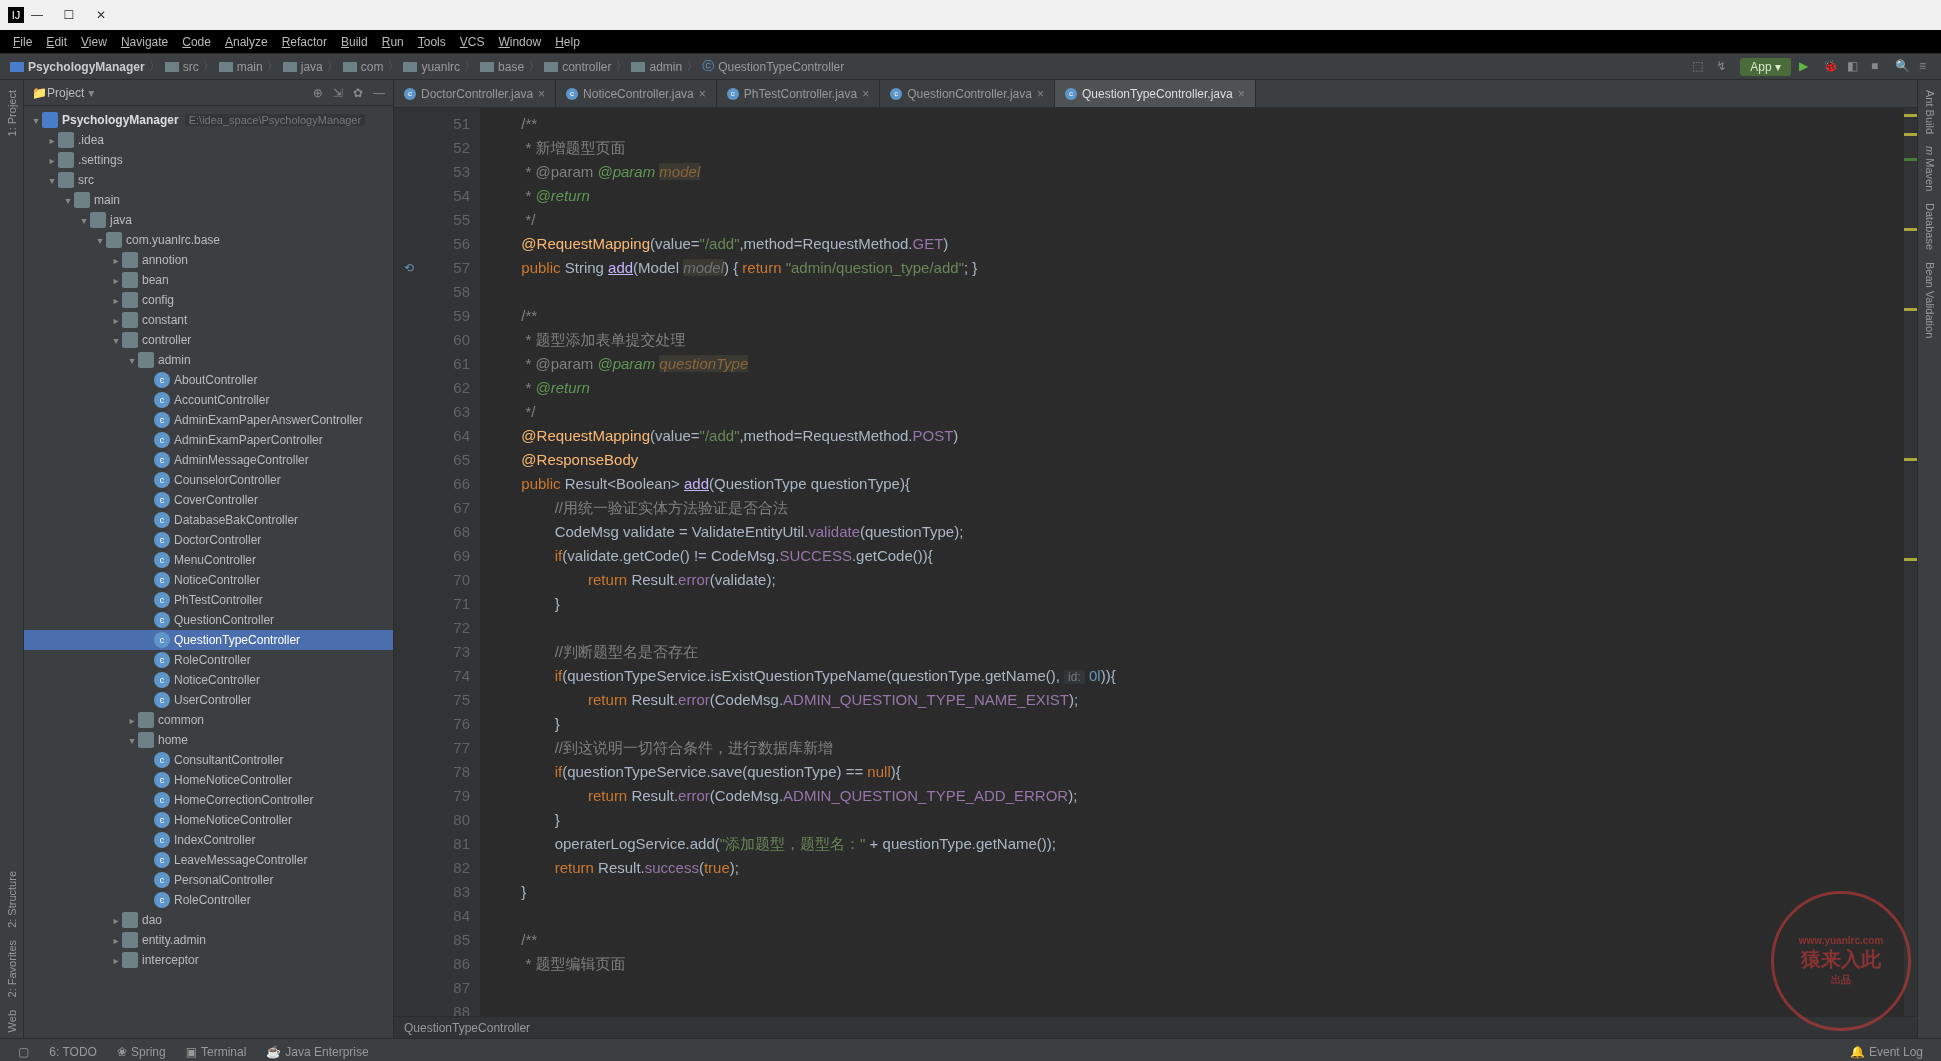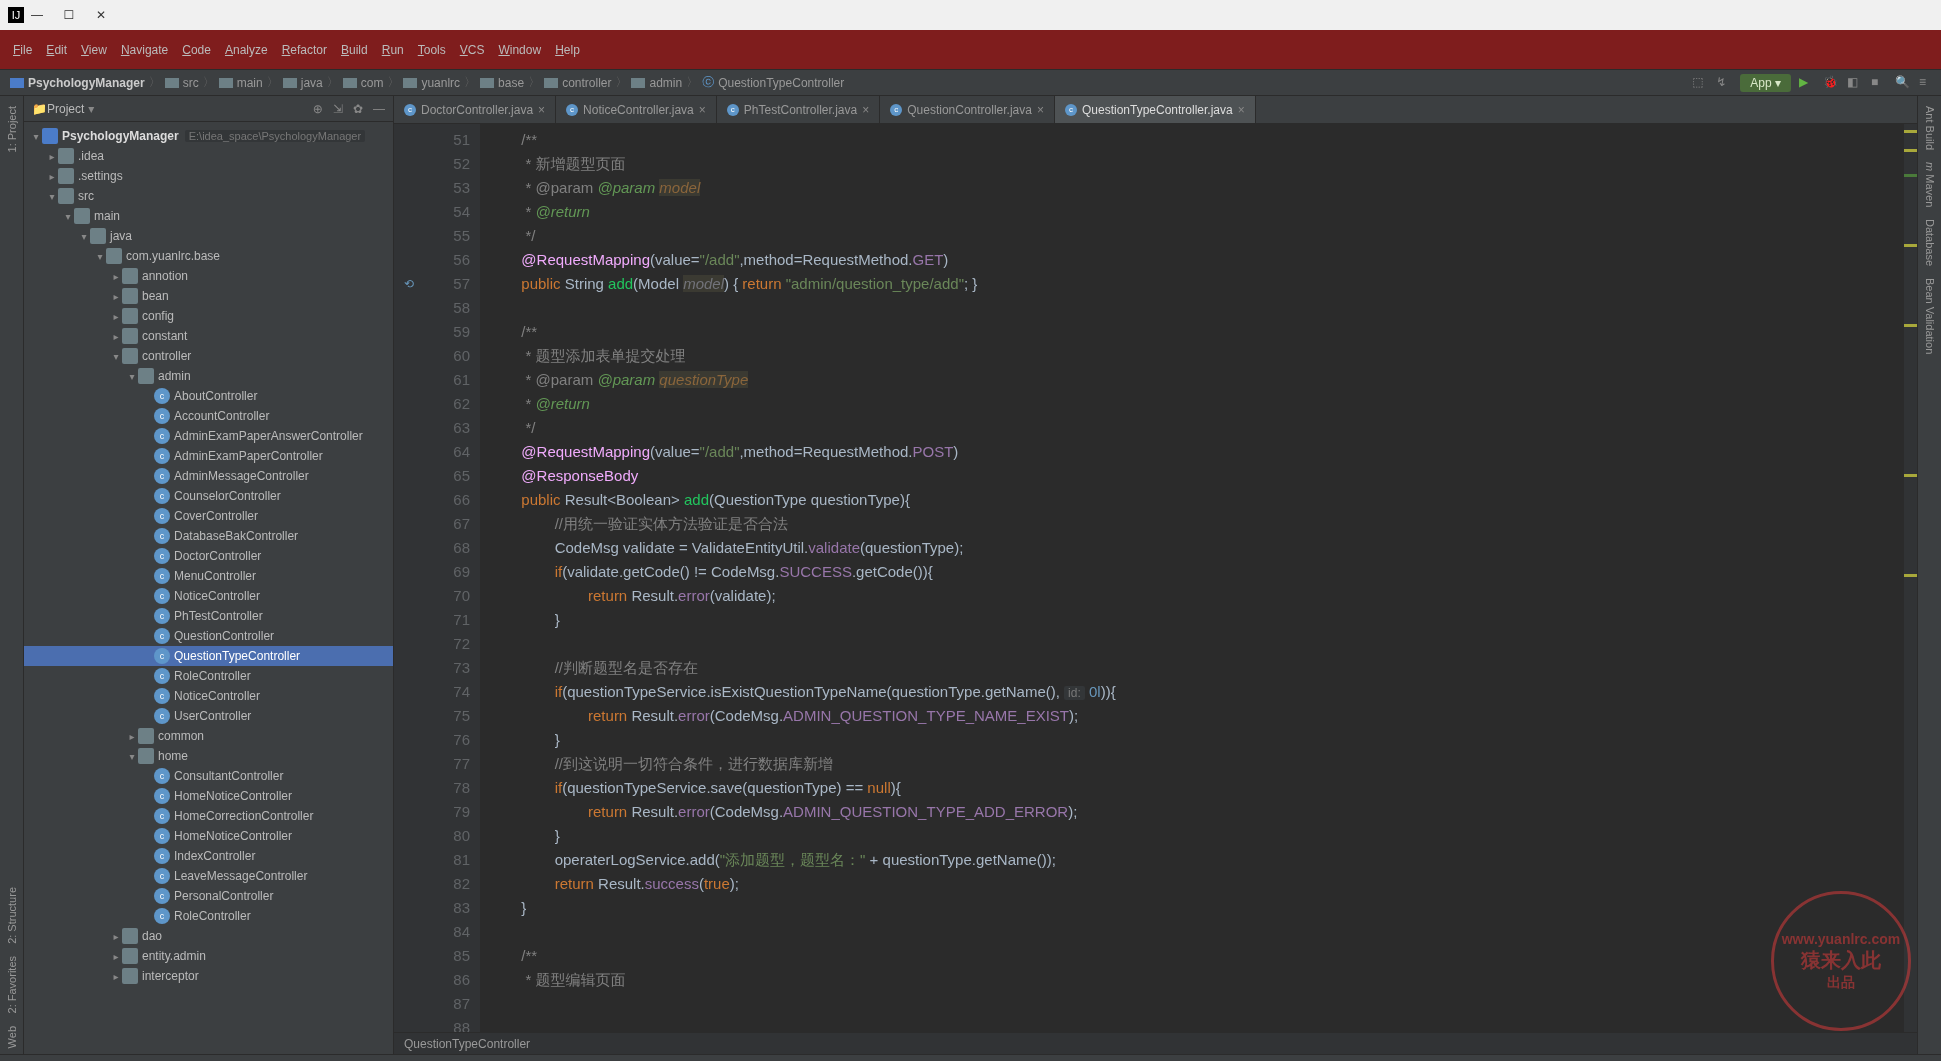--- a/index.html
+++ b/index.html
@@ -2,21 +2,21 @@
 <html><head>
 <meta charset="utf-8">
 <style>
 * { margin:0; padding:0; box-sizing:border-box; font-family:"Segoe UI",Arial,sans-serif; }
 body { background:#3c3f41; color:#bbbbbb; font-size:12px; overflow:hidden; width:1941px; height:1061px; position:relative; }
 .titlebar { height:30px; background:#f0f0f0; color:#333; display:flex; align-items:center; padding:0 8px; font-size:12px; }
 .titlebar .icon { width:16px; height:16px; background:#000; margin-right:6px; display:flex; align-items:center; justify-content:center; color:#fff; font-size:11px; }
 .titlebar .title { flex:1; }
 .titlebar .winbtns { display:flex; gap:18px; }
 .titlebar .winbtn { width:14px; height:14px; cursor:pointer; display:flex; align-items:center; justify-content:center; }
-.menubar { height:40px; background:#7f1d1d; border-bottom:1px solid #2b2b2b; display:flex; align-items:center; padding:0 6px; }
+.menubar { height:24px; background:#000000; border-bottom:1px solid #2b2b2b; display:flex; align-items:center; padding:0 6px; }
 .menubar span { padding:0 7px; color:#bbbbbb; cursor:pointer; font-size:12px; }
 .menubar span u { text-decoration:underline; }
 .navbar { height:26px; background:#3c3f41; border-bottom:1px solid #2b2b2b; display:flex; align-items:center; padding:0 6px; }
 .navbar .crumb { display:flex; align-items:center; gap:4px; padding:0 4px; color:#999; font-size:12px; }
 .navbar .crumb .ficon { width:14px; height:10px; background:#6d8086; }
 .navbar .sep { color:#666; }
 .navbar .right { margin-left:auto; display:flex; align-items:center; gap:8px; }
 .navbar .appbtn { background:#4a6b3a; color:#d8e8c8; padding:2px 10px; border-radius:3px; font-size:12px; }
 .navbar .iconbtn { width:16px; height:16px; color:#888; cursor:pointer; }
 .main { display:flex; height:958px; }
@@ -49,38 +49,38 @@
 .gleft { width:30px; background:#313335; padding:4px 0; }
 .gleft div { height:24px; display:flex; align-items:center; justify-content:center; }
 .gleft .recursive { color:#6897bb; font-size:12px; }
 .code { flex:1; padding:4px 0 4px 8px; color:#a9b7c6; overflow:hidden; white-space:pre; }
 .code div { height:24px; }
 .cm { color:#808080; }
 .cmhl { color:#629755; font-style:italic; }
 .cmparam { color:#8a653b; font-style:italic; background:#3b3a32; }
 .kw { color:#cc7832; }
 .str { color:#6a8759; }
-.ann { color:#f0abfc; }
-.fn { color:#22c55e; }
+.ann { color:#fdba74; }
+.fn { color:#c4b5fd;text-decoration:underline; }
 .param { color:#72737a; font-style:italic; background:#3b3a32; }
 .it { color:#9876aa; }
 .num { color:#6897bb; }
 .hint { color:#787878; background:#333638; padding:0 4px; font-size:12px; border-radius:2px; }
 .minimap { width:14px; background:#313335; border-left:1px solid #2b2b2b; position:relative; }
 .minimap .mark { position:absolute; width:100%; height:3px; }
 .minimap .y { background:#a8a83b; }
 .minimap .g { background:#4a7a3a; }
 .rightgutter { width:24px; background:#3c3f41; border-left:1px solid #2b2b2b; display:flex; flex-direction:column; align-items:center; padding-top:4px; }
 .rightgutter .tab { writing-mode:vertical-rl; padding:6px 2px; color:#999; cursor:pointer; font-size:11px; }
 .breadcrumb-bar { height:22px; background:#313335; color:#999; font-size:12px; padding:0 10px; display:flex; align-items:center; border-top:1px solid #2b2b2b; }
 .statusbar { height:26px; background:#3c3f41; border-top:1px solid #2b2b2b; display:flex; align-items:center; padding:0 8px; font-size:12px; color:#999; }
 .statusbar .item { padding:0 10px; display:flex; align-items:center; gap:4px; }
 .statusbar .right { margin-left:auto; display:flex; }
 .watermark { position:absolute; bottom:30px; right:30px; width:140px; height:140px; border:3px solid rgba(214,58,58,0.55); border-radius:50%; display:flex; flex-direction:column; align-items:center; justify-content:center; color:rgba(214,58,58,0.55); font-size:20px; font-weight:bold; pointer-events:none; }
-.watermark .small { font-size:14px; }
+.watermark .small { font-size:10px; }
 </style>
 </head>
 <body>
 
 <div class="titlebar">
   <div class="icon">IJ</div>
   <div class="winbtns">
     <div class="winbtn">—</div>
     <div class="winbtn">☐</div>
     <div class="winbtn">✕</div>

